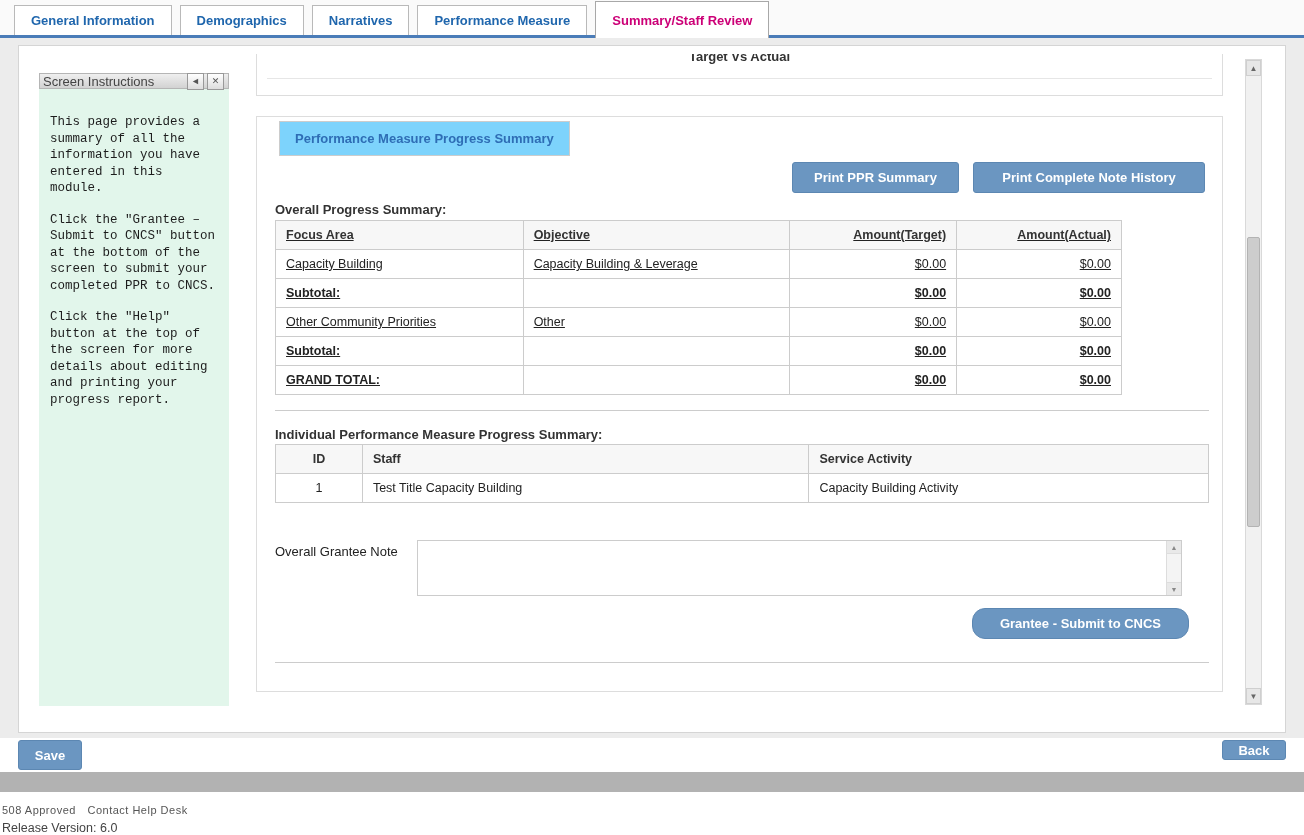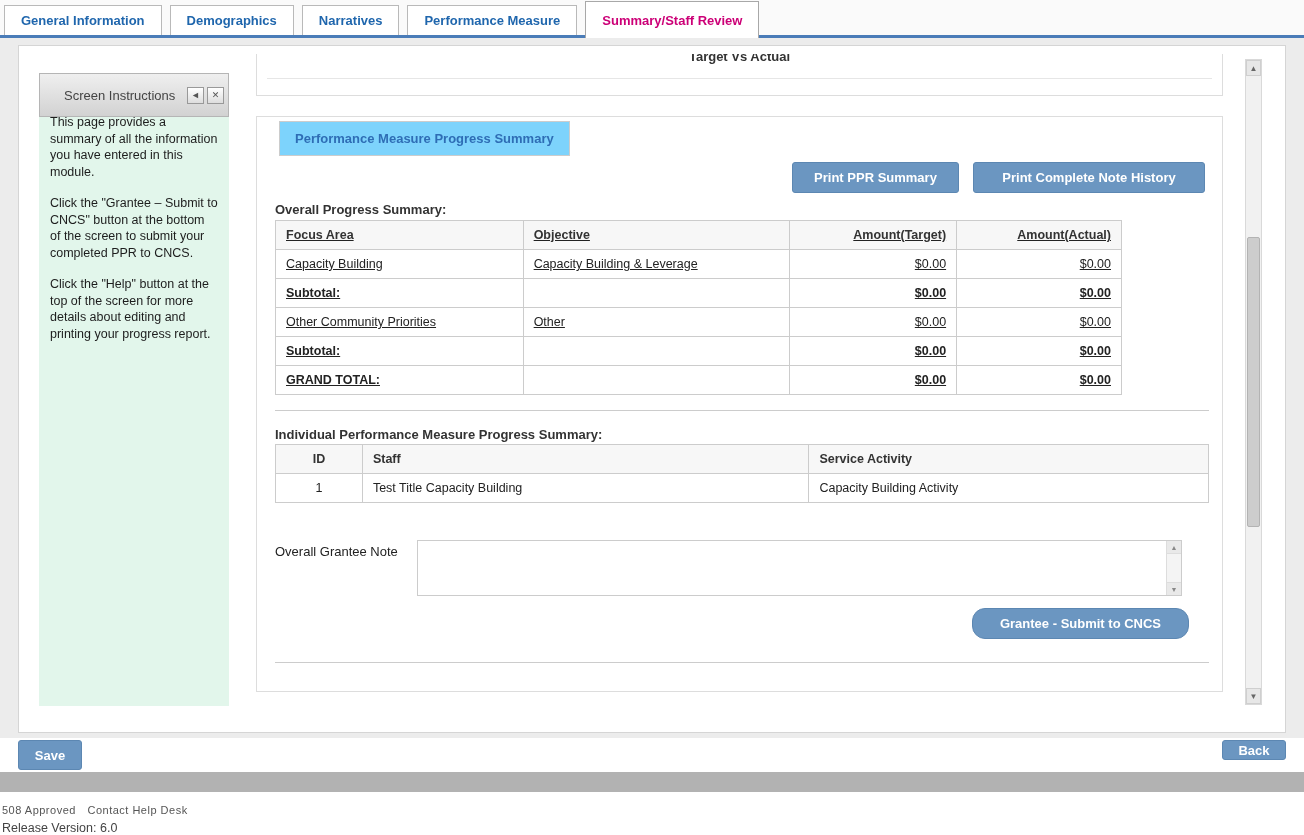--- a/index.html
+++ b/index.html
@@ -9,21 +9,21 @@
     font-family: "Liberation Sans", sans-serif;
     background: #ffffff;
     overflow: hidden;
     color: #222;
   }
 
   
   .tabbar {
     position: absolute; left: 0; top: 0; width: 1304px; height: 38px;
     background: #fafafa;
-    display: flex; align-items: flex-end; gap: 8px; padding-left: 4px;
+    display: flex; align-items: flex-end; gap: 8px; padding-left: 14px;
   }
   .blue-line {
     position: absolute; left: 0; bottom: 0; width: 100%; height: 3px;
     background: #4a7cb8; z-index: 1;
   }
   .tab {
     position: relative; z-index: 0;
     height: 30px; margin-bottom: 3px;
     background: #ffffff; border: 1px solid #b9b9b9; border-bottom: none;
     display: flex; align-items: center; padding: 0 16px;
@@ -44,39 +44,39 @@
     position: absolute; left: 18px; top: 7px; width: 1268px; height: 688px;
     background: #ffffff; border: 1px solid #d5d5d5;
   }
 
   
   .sidebar {
     position: absolute; left: 20px; top: 27px; width: 190px; height: 633px;
     background: #e2f6eb;
   }
   .sidebar-header {
-    position: absolute; left: 0; top: 0; width: 190px; height: 44px;
+    position: absolute; left: 0; top: 0; width: 190px; height: 16px;
     background: linear-gradient(#efefef, #d2d2d2);
     border: 1px solid #b5b5b5;
-    display: flex; align-items: center; padding: 0 4px 0 24px;
+    display: flex; align-items: center; padding: 0 4px 0 3px;
     font-size: 13px; color: #444;
   }
   .sidebar-title { flex: 1; }
   .mini-btn {
     width: 17px; height: 17px; margin-left: 3px;
     border: 1px solid #999; background: linear-gradient(#ffffff, #dddddd);
     font-size: 9px; color: #555; line-height: 1;
     display: flex; align-items: center; justify-content: center;
     cursor: pointer;
   }
   .sidebar-body {
     position: absolute; left: 0; right: 0; top: 28px; bottom: 0;
     padding: 13px 11px; font-size: 12.5px; line-height: 1.32; color: #1d1d1d;
   }
-  .sidebar-body p { margin-bottom: 15px; }
+  .sidebar-body p { margin-bottom: 15px; font-family: Liberation Mono, monospace; }
 
   
   .clip-box {
     position: absolute; left: 237px; top: 8px; width: 967px; height: 42px;
     border: 1px solid #ddd; border-top: none; background: #fff; overflow: hidden;
   }
   .clip-title {
     display: block; margin-top: -5px; text-align: center;
     font-size: 13px; font-weight: bold; color: #333;
   }

